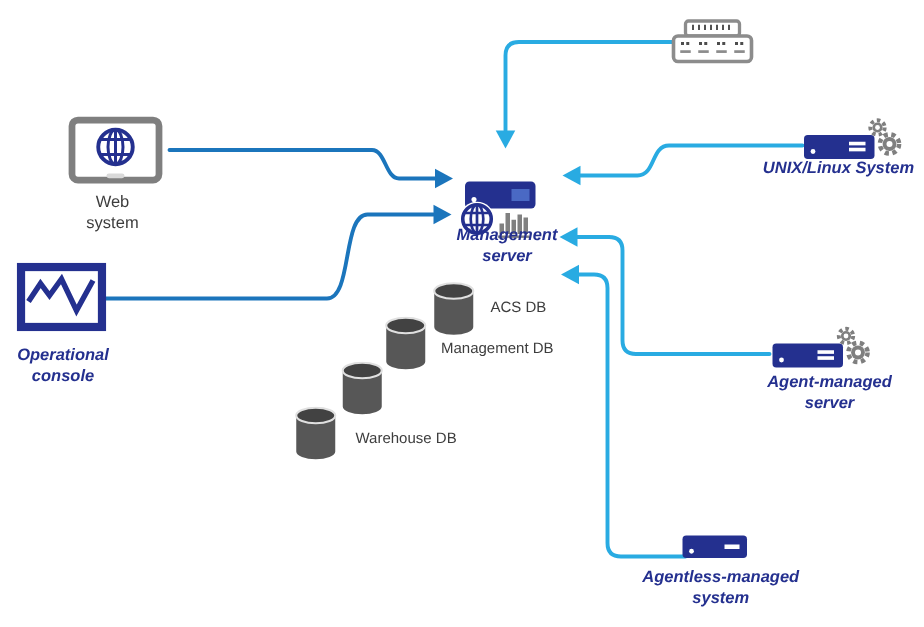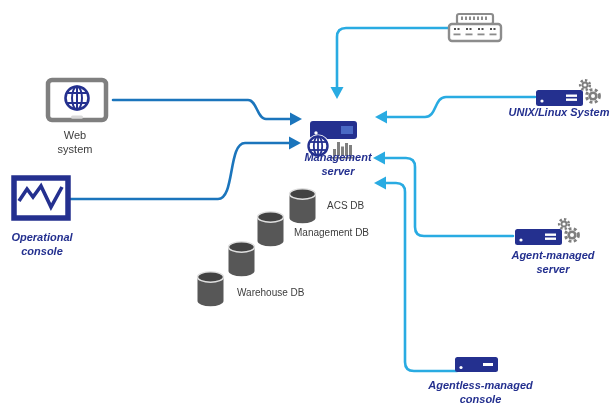--- a/index.html
+++ b/index.html
@@ -179,21 +179,21 @@
   </div>
   <div class="node-label label-navy" style="left:505px;top:249px;width:96px;">Agent-managed server</div>
 
   <div class="node-icon" style="left:452px;top:355px;">
     <svg width="50" height="20" viewBox="0 0 50 20">
       <rect x="3" y="2" width="43" height="15" rx="2.5" fill="#24308f"></rect>
       <circle cx="9" cy="12.5" r="1.6" fill="#fff"></circle>
       <rect x="31" y="8" width="10" height="3" fill="#fff"></rect>
     </svg>
   </div>
-  <div class="node-label label-navy" style="left:423px;top:379px;width:115px;">Agentless-managed console</div>
+  <div class="node-label label-navy" style="left:423px;top:379px;width:115px;">Agentless-managed system</div>
 
   <div class="node-icon" style="left:288px;top:188px;">
     <svg width="30" height="38" viewBox="0 0 30 38">
       <path d="M1.5,6 v24 a13,5.2 0 0 0 26,0 v-24" fill="#575757"></path>
       <ellipse cx="14.5" cy="6" rx="13" ry="5.2" fill="#424242" stroke="#e0e0e0" stroke-width="1.4"></ellipse>
     </svg>
   </div>
   <div class="db-label" style="left:327px;top:199px;">ACS DB</div>
 
   <div class="node-icon" style="left:256px;top:211px;">

